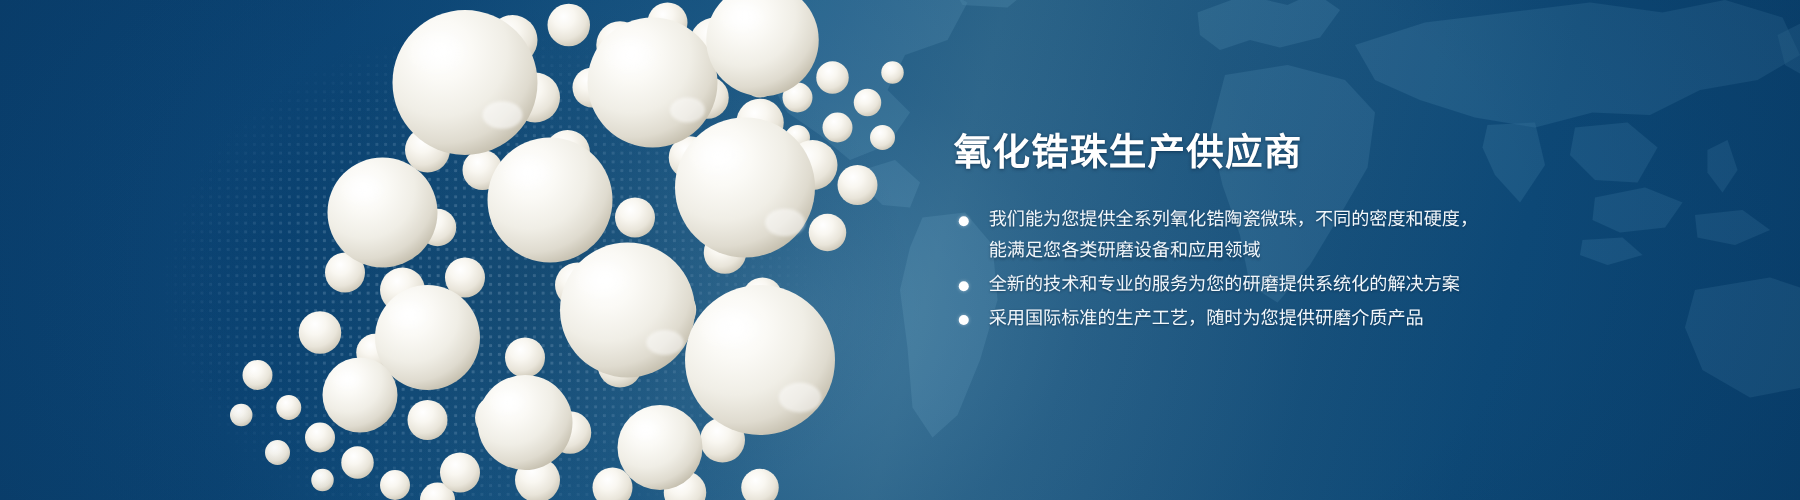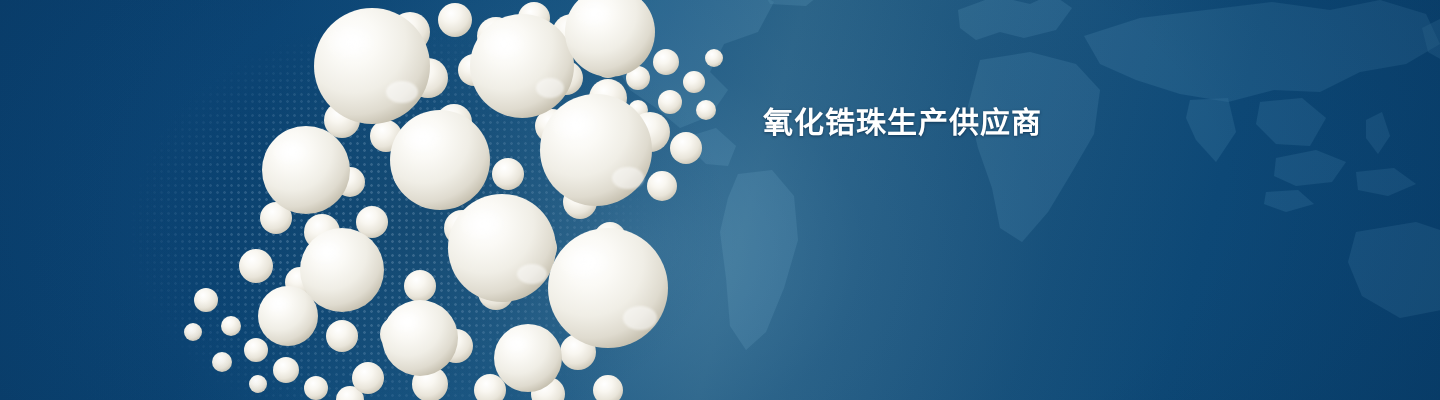--- a/index.html
+++ b/index.html
@@ -334,15 +334,34 @@
       </g>
     </svg>
   </div>
 
   <div class="bg-vignette"></div>
 
   <div class="copy">
 
     <h1 class="headline">氧化锆珠生产供应商</h1>
 
+    <ul class="bullets">
+
+      <li class="bullet">
+        <span class="dot"></span>
+        <span class="ln">我们能为您提供全系列氧化锆陶瓷微珠，不同的密度和硬度，</span>
+        <span class="ln">能满足您各类研磨设备和应用领域</span>
+      </li>
+
+      <li class="bullet">
+        <span class="dot"></span>
+        <span class="ln">全新的技术和专业的服务为您的研磨提供系统化的解决方案</span>
+      </li>
+
+      <li class="bullet">
+        <span class="dot"></span>
+        <span class="ln">采用国际标准的生产工艺，随时为您提供研磨介质产品</span>
+      </li>
+
+    </ul>
   </div>
 
 </div>
 
 </body></html>

